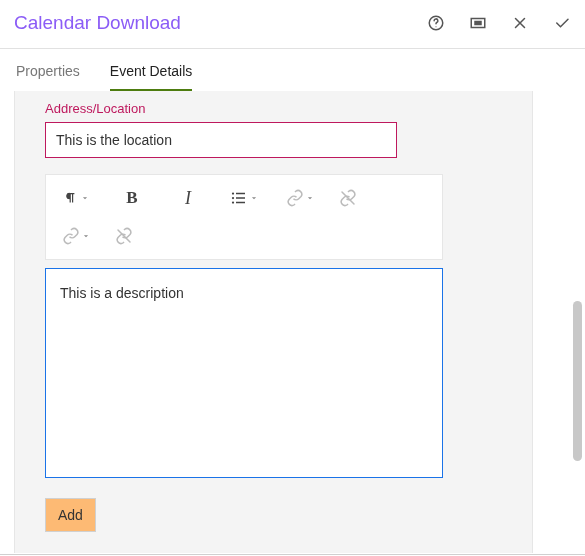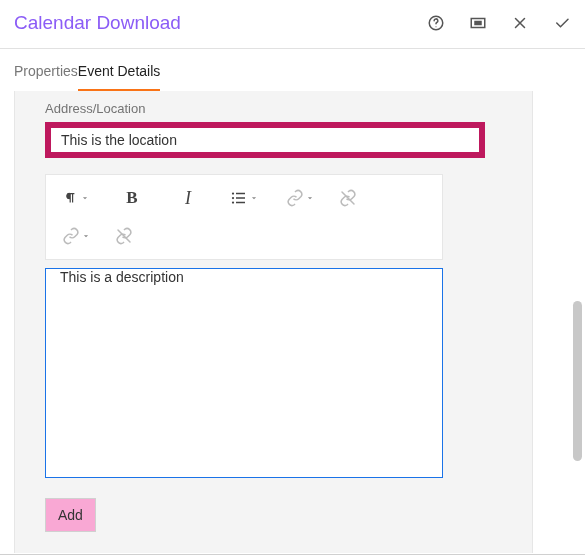--- a/index.html
+++ b/index.html
@@ -40,31 +40,33 @@
       display: flex;
       align-items: center;
       justify-content: center;
     }
     .header-icon svg {
       width: 18px;
       height: 18px;
     }
     .tabs {
       display: flex;
-      padding: 14px 14px 0 14px;
+      gap: 30px;
+      padding: 14px 14px 0 8px;
+      margin-left: 8px;
     }
     .tab {
       font-size: 14px;
       color: #777;
       padding-bottom: 10px;
       cursor: pointer;
     }
     .tab.active {
       color: #222;
-      border-bottom: 2px solid #f97316;
+      border-bottom: 2px solid #4d7c0f;
     }
     .content-wrap {
       padding: 0 14px;
       height: 462px;
       position: relative;
     }
     .form-panel {
       background: #f4f4f4;
       border-left: 1px solid #e6e6e6;
       border-right: 1px solid #e6e6e6;
@@ -83,30 +85,30 @@
     .scrollbar-thumb {
       position: absolute;
       top: 210px;
       width: 9px;
       height: 160px;
       background: #c8c8c8;
       border-radius: 5px;
     }
     .field-label {
       font-size: 13px;
-      color: #737373;
+      color: #be185d;
       margin-bottom: 6px;
     }
     .text-input {
-      width: 440px;
+      width: 352px;
       height: 36px;
       padding: 0 10px;
       font-size: 14px;
       color: #333;
-      border: 6px solid #be185d;
+      border: 1px solid #be185d;
       background: #fff;
       outline: none;
       margin-bottom: 16px;
       display: flex;
       align-items: center;
     }
     .rte-container {
       width: 398px;
     }
     .toolbar {
@@ -143,35 +145,35 @@
     }
     .tb-chevron {
       width: 10px;
       height: 10px;
       color: #888;
     }
     .editor-area {
       border: 1px solid #1a73e8;
       background: #fff;
       height: 210px;
-      padding: 0 14px;
+      padding: 16px 14px;
       margin-top: 8px;
     }
     .editor-text {
       font-size: 14px;
       color: #333;
     }
     .add-btn {
       display: inline-flex;
       align-items: center;
       justify-content: center;
       height: 34px;
       padding: 3px 12px;
       border: 1px solid #d0d0d0;
-      background: #f9a8d4;
+      background: #fdba74;
       font-size: 14px;
       color: #333;
       margin-top: 20px;
       cursor: pointer;
     }
     .bottom-shadow {
       position: absolute;
       left: 0;
       right: 0;
       bottom: 0;

